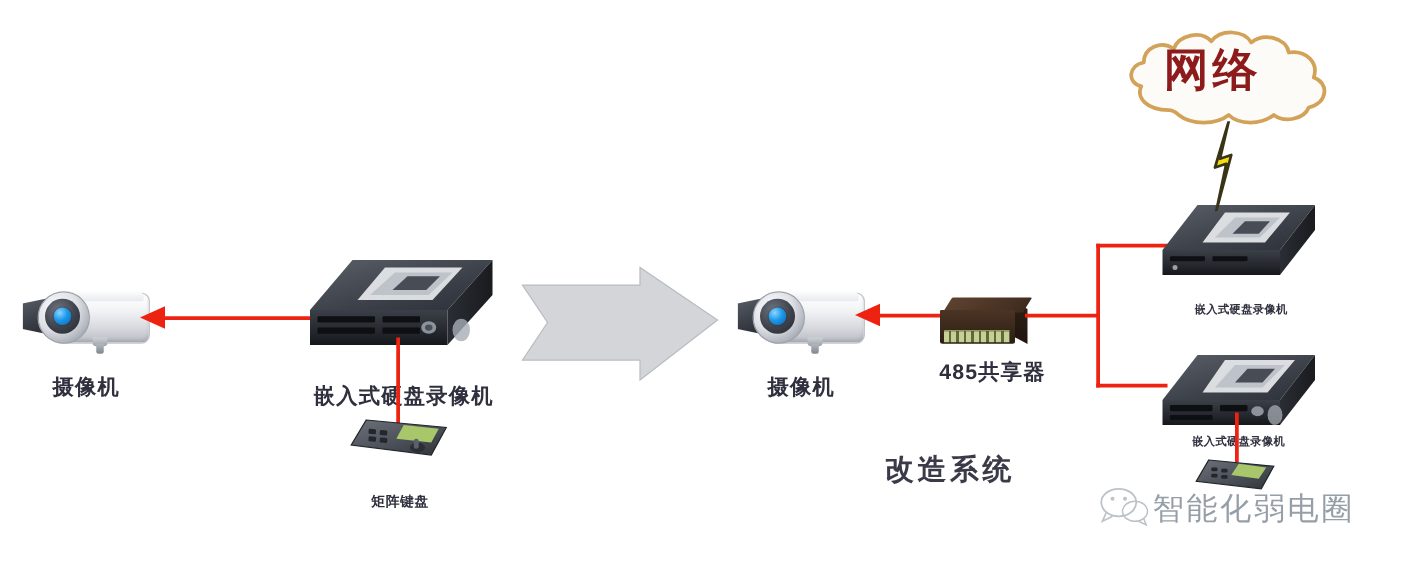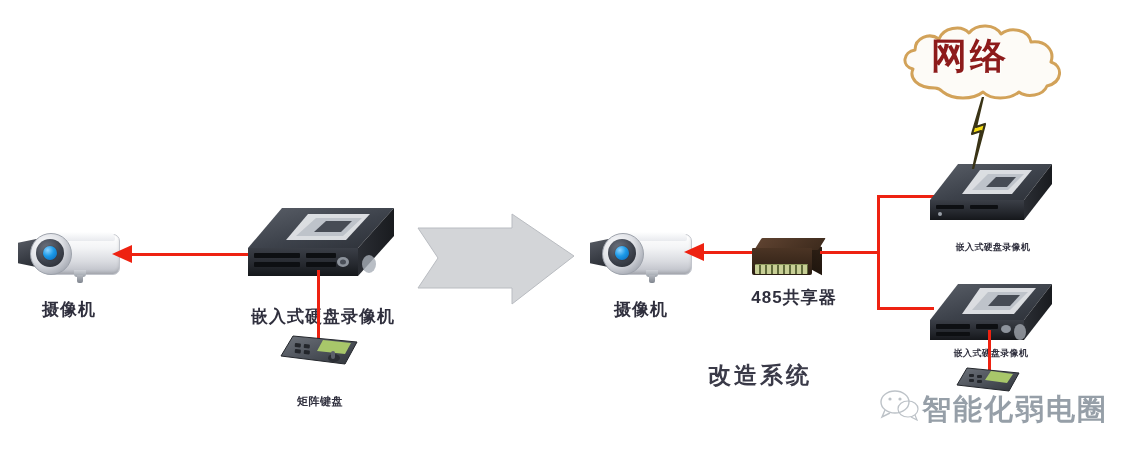--- a/index.html
+++ b/index.html
@@ -135,22 +135,22 @@
 
   
   .wire { position: absolute; background: #ee2211; }
   .wire-h { height: 3px; }
   .wire-v { width: 3px; }
   .arrowhead { position: absolute; width: 0; height: 0; }
 
   
   .watermark {
     position: absolute;
-    font-size: 29px;
-    font-weight: bold;
+    font-size: 25px;
+    font-weight: normal;
     color: #6e7b87;
     opacity: .72;
     letter-spacing: 2px;
     white-space: nowrap;
     font-family: "DejaVu Sans", "Liberation Sans", sans-serif;
   }
   .wechat-icon { position: absolute; opacity: .5; }
 </style>
 </head>
 <body>

